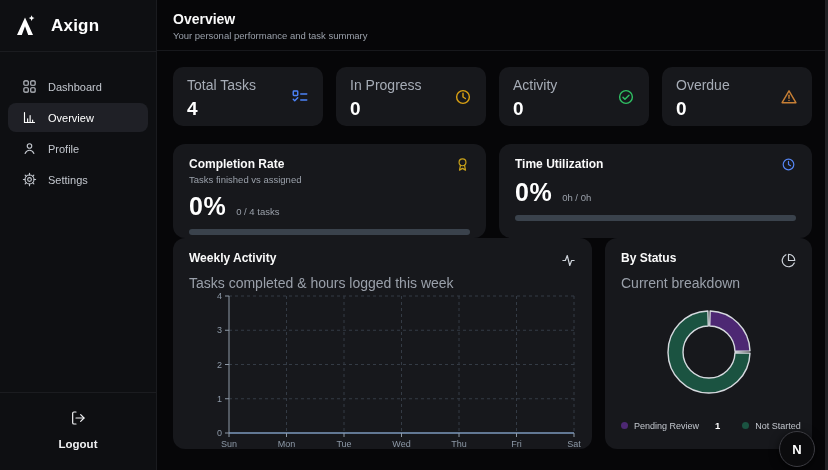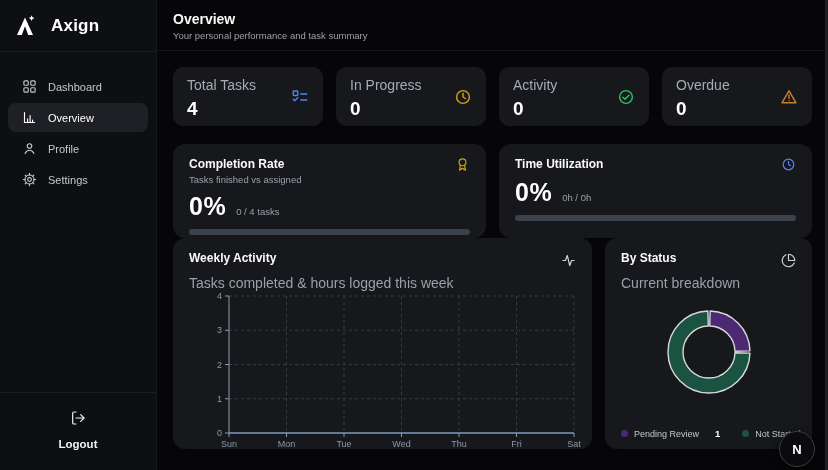--- a/index.html
+++ b/index.html
@@ -67,21 +67,21 @@
   .bottom-row { display: grid; grid-template-columns: 419px 207px; gap: 13px; }
   .panel-card { position: relative; height: 211px; background: #17181c; border-radius: 12px; overflow: hidden; }
   .panel-header { position: absolute; top: 13px; left: 16px; z-index: 2; }
   .panel-title { font-size: 12px; font-weight: bold; color: #fafafa; }
   .panel-sub { font-size: 14px; color: #9aa0aa; margin-top: 10px; }
   .panel-icon { position: absolute; top: 15px; right: 16px; color: #ced3da; z-index: 2; }
   .chart-svg { position: absolute; left: 0; top: 0; }
 
   .legend {
     position: absolute; left: 16px; top: 182px; display: flex; align-items: center;
-    gap: 22px; z-index: 2; margin-top: 8px;
+    gap: 22px; z-index: 2;
   }
   .legend-item { display: flex; align-items: center; gap: 6px; font-size: 9px; color: #c3c7ce; white-space: nowrap; }
   .legend-dot { width: 7px; height: 7px; border-radius: 50%; }
   .legend-value { font-weight: bold; color: #fff; margin-left: 10px; font-size: 9.5px; }
 
   .fab {
     position: absolute; left: 779px; top: 431px; width: 36px; height: 36px;
     border-radius: 50%; background: #0b0b0d; border: 1.5px solid #3c3c42;
     color: #fff; font-size: 13px; font-weight: bold;
     display: flex; align-items: center; justify-content: center;

